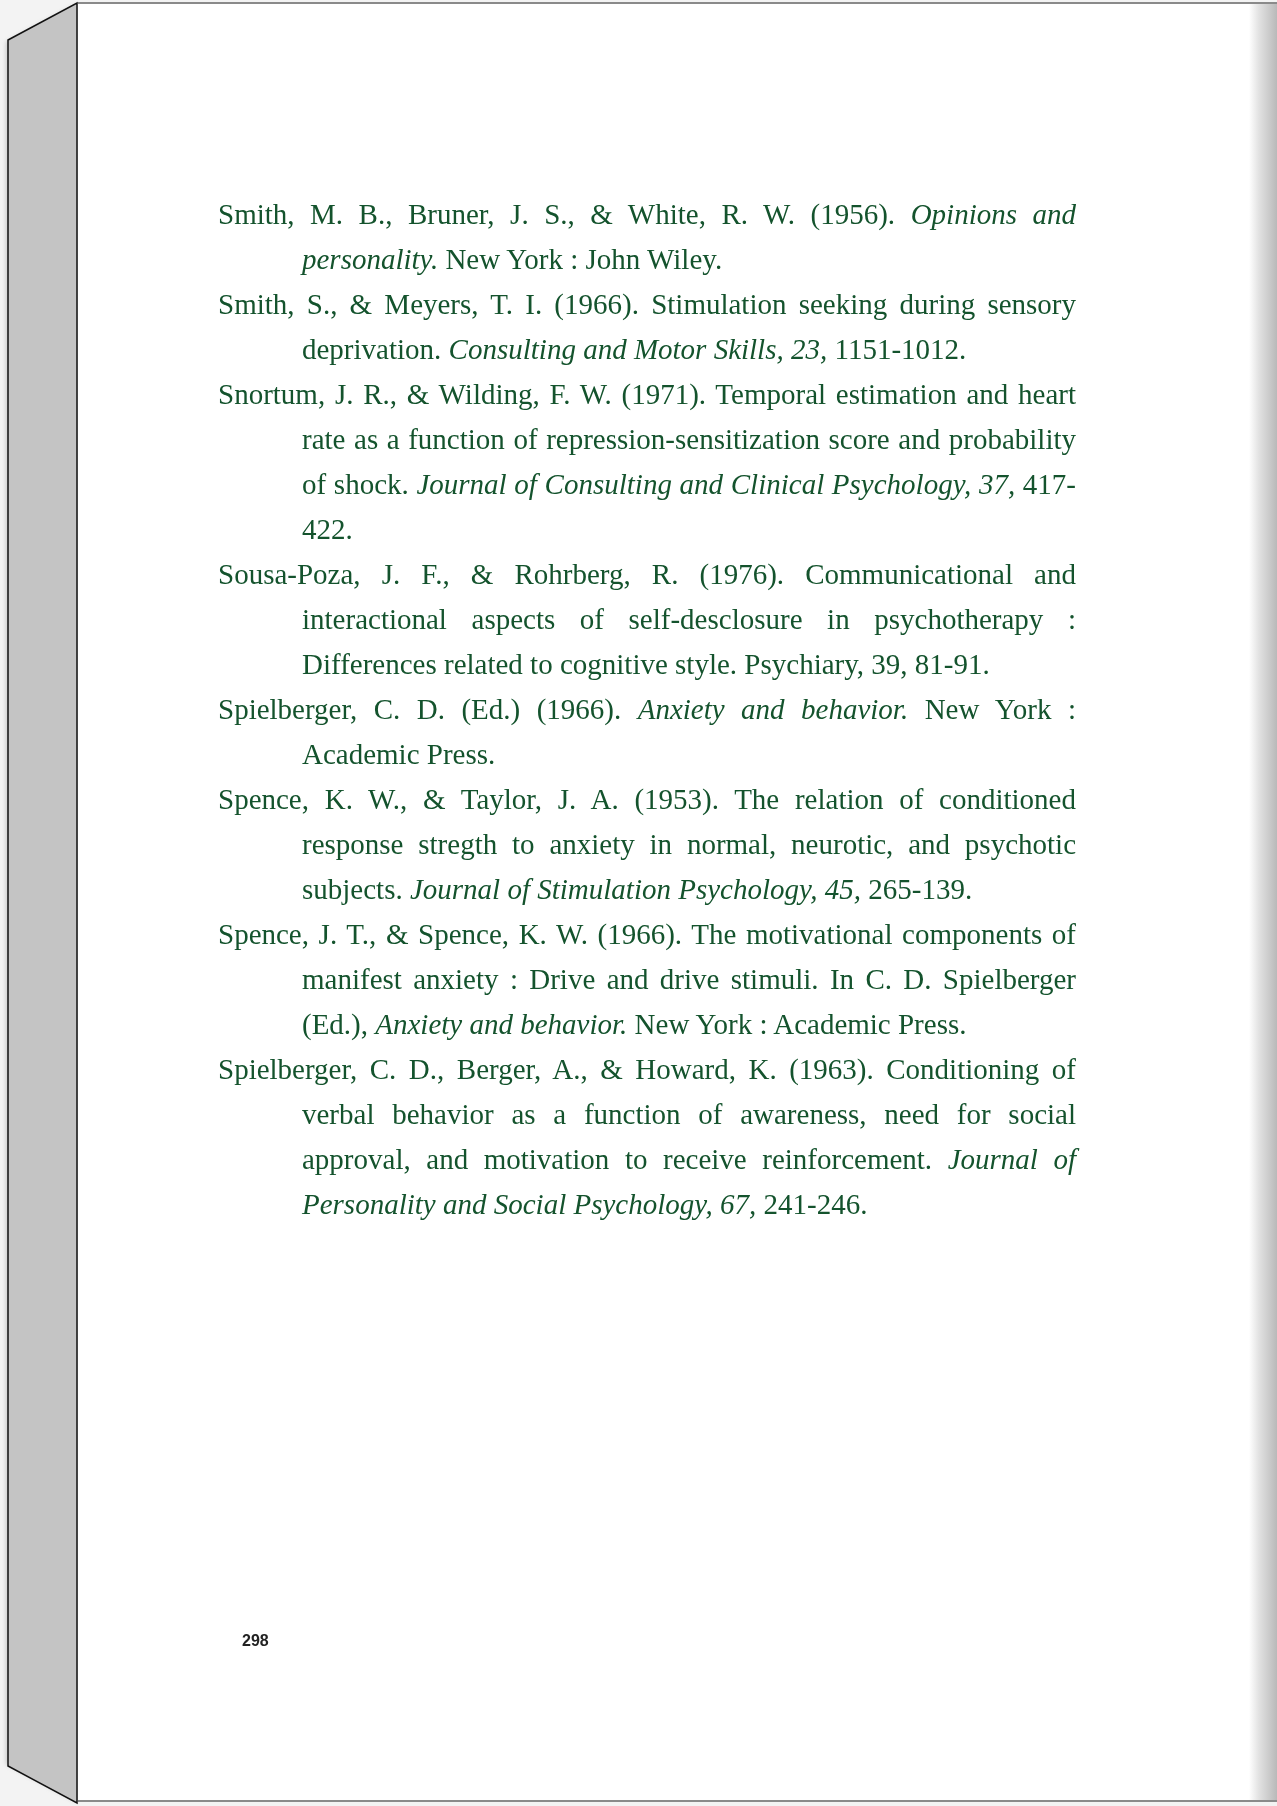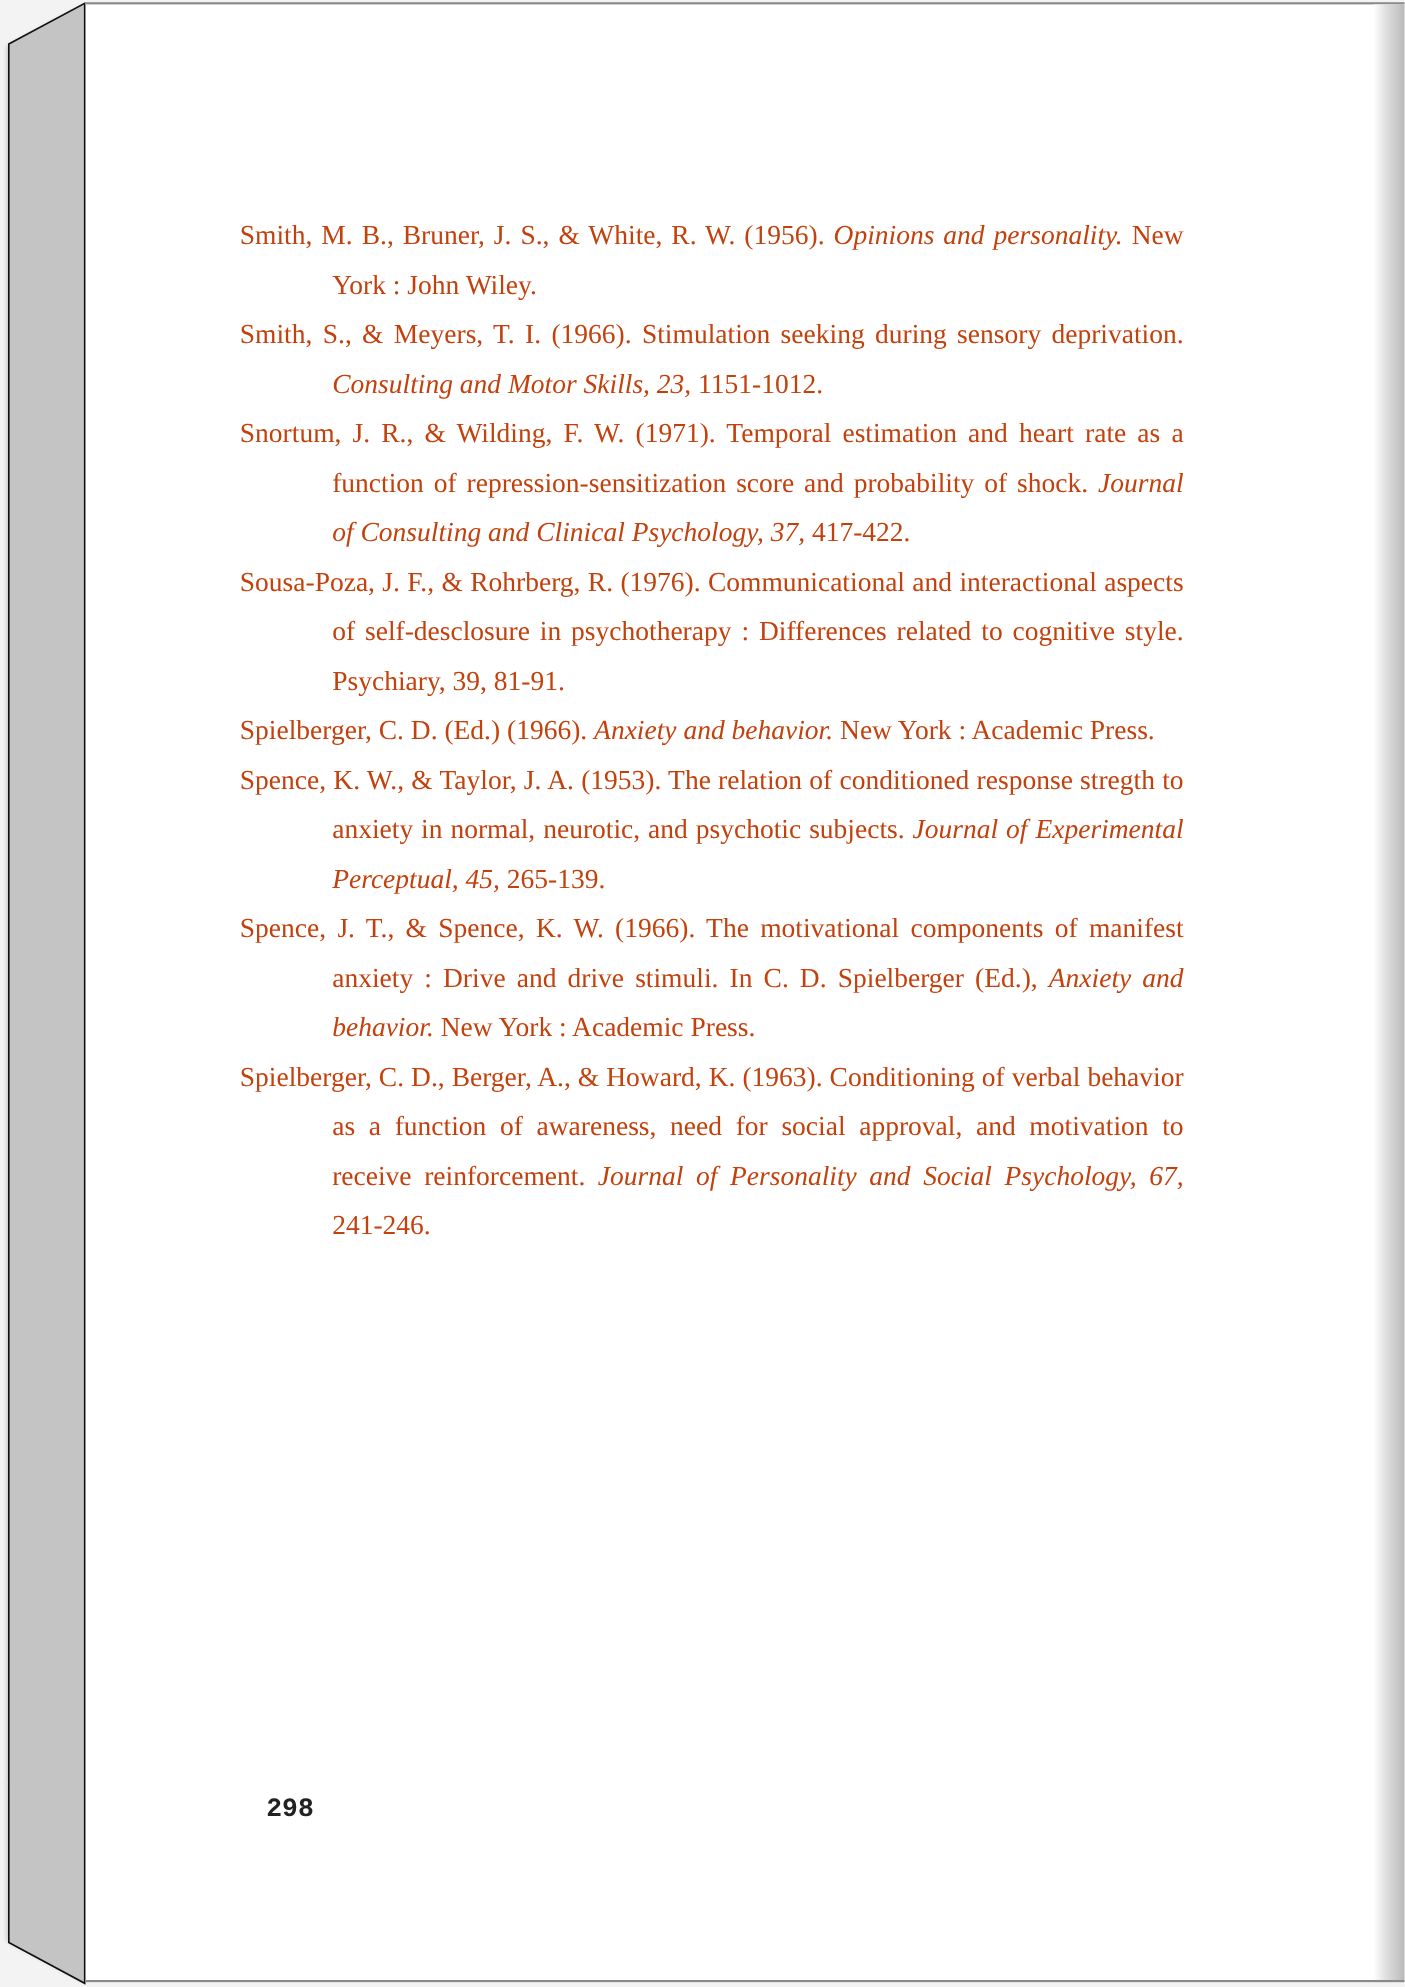--- a/index.html
+++ b/index.html
@@ -43,39 +43,39 @@
       width: 28px;
       height: 100%;
       background: linear-gradient(to right, #ffffff 0%, #e2e2e2 35%, #b9b9b9 100%);
     }
     .refs {
       position: absolute;
       left: 140px;
       top: 188px;
       width: 858px;
       font-family: "Liberation Serif", "DejaVu Serif", serif;
-      font-size: 25px;
+      font-size: 29px;
       line-height: 45px;
-      color: #c2410c;
+      color: #14532d;
       text-align: justify;
     }
     .ref {
       margin: 0;
       padding-left: 84px;
       text-indent: -84px;
       text-align: justify;
     }
     .ref .it { font-style: italic; }
     .page-number {
       position: absolute;
       left: 164px;
       top: 1628px;
-      font-family: Liberation Mono, monospace;
+      font-family: Liberation Sans, sans-serif;
       font-weight: bold;
-      font-size: 24px;
+      font-size: 16px;
       color: #222;
       letter-spacing: 0px;
     }
   </style>
 </head>
 <body>
 
 <div class="stage">
 
   <svg class="book-edge" width="80" height="1806" viewBox="0 0 80 1806">
@@ -101,21 +101,21 @@
       <p class="ref">
         <span>Snortum, J. R., &amp; Wilding, F. W. (1971). Temporal estimation and heart rate as a function of repression-sensitization score and probability of shock. </span><span class="it">Journal of Consulting and Clinical Psychology, 37,</span><span> 417-422.</span>
       </p>
       <p class="ref">
         <span>Sousa-Poza, J. F., &amp; Rohrberg, R. (1976). Communicational and interactional aspects of self-desclosure in psychotherapy : Differences related to cognitive style. Psychiary, 39, 81-91.</span>
       </p>
       <p class="ref">
         <span>Spielberger, C. D. (Ed.) (1966). </span><span class="it">Anxiety and behavior.</span><span> New York : Academic Press.</span>
       </p>
       <p class="ref">
-        <span>Spence, K. W., &amp; Taylor, J. A. (1953). The relation of conditioned response stregth to anxiety in normal, neurotic, and psychotic subjects. </span><span class="it">Journal of Experimental Perceptual, 45,</span><span> 265-139.</span>
+        <span>Spence, K. W., &amp; Taylor, J. A. (1953). The relation of conditioned response stregth to anxiety in normal, neurotic, and psychotic subjects. </span><span class="it">Journal of Stimulation Psychology, 45,</span><span> 265-139.</span>
       </p>
       <p class="ref">
         <span>Spence, J. T., &amp; Spence, K. W. (1966). The motivational components of manifest anxiety : Drive and drive stimuli. In C. D. Spielberger (Ed.), </span><span class="it">Anxiety and behavior.</span><span> New York : Academic Press.</span>
       </p>
       <p class="ref">
         <span>Spielberger, C. D., Berger, A., &amp; Howard, K. (1963). Conditioning of verbal behavior as a function of awareness, need for social approval, and motivation to receive reinforcement. </span><span class="it">Journal of Personality and Social Psychology, 67,</span><span> 241-246.</span>
       </p>
     </div>
 
     <div class="page-number">298</div>

